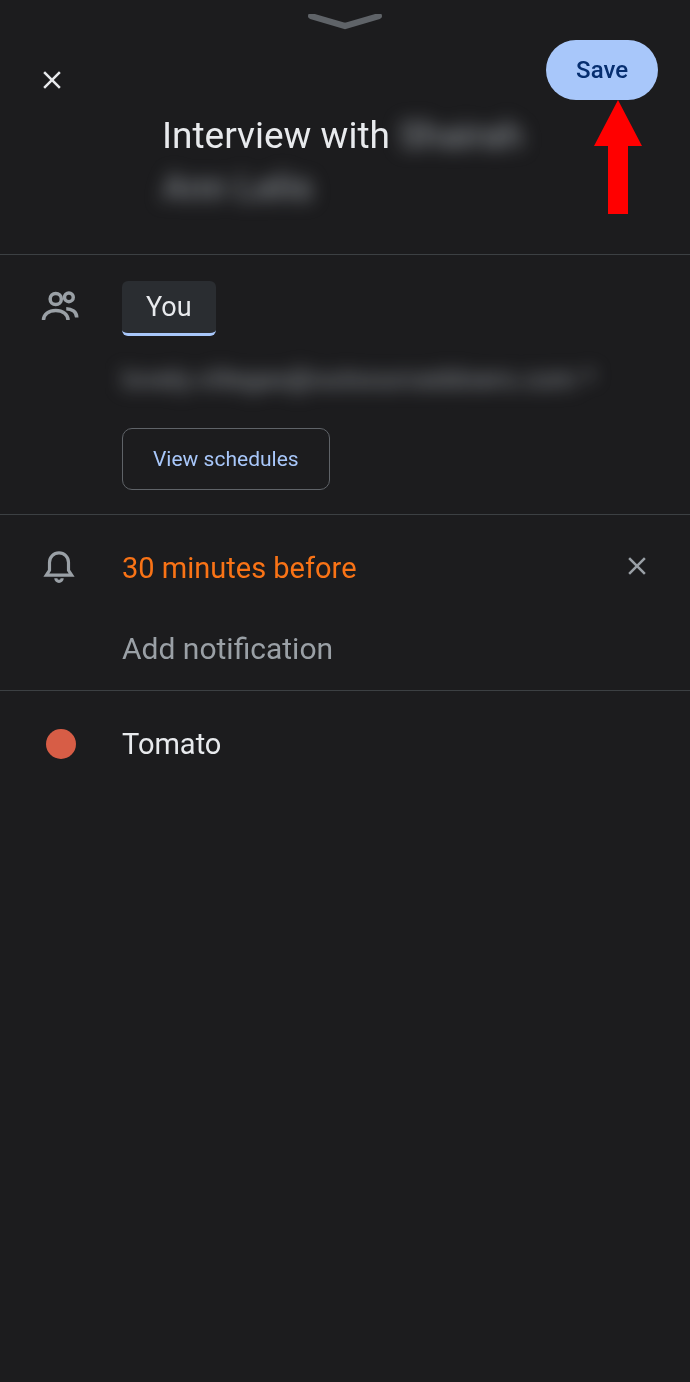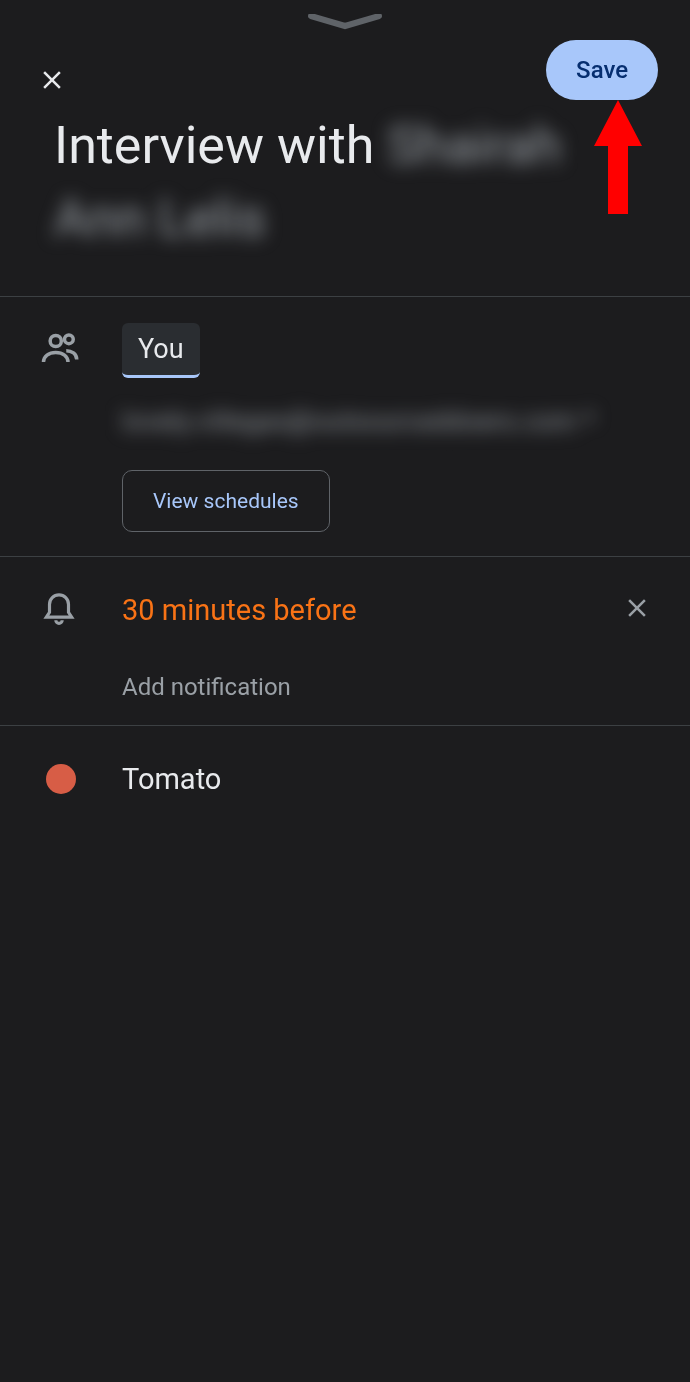--- a/index.html
+++ b/index.html
@@ -49,25 +49,26 @@
     border: none;
     border-radius: 30px;
     padding: 16px 30px;
     font-size: 24px;
     font-weight: 500;
     cursor: pointer;
     font-family: inherit;
   }
 
   .title-area {
-    padding: 10px 40px 40px 54px;
-    font-size: 52px;
+    padding: 10px 40px 40px 114px;
+    font-size: 37px;
     font-weight: 400;
     color: #e8eaed;
     line-height: 1.4;
+    margin-left: 48px;
   }
 
   .title-blur {
     filter: blur(9px);
     color: #9aa0a6;
     display: inline;
   }
 
   .section {
     border-top: 1px solid #3c4043;
@@ -90,21 +91,21 @@
     padding-left: 22px;
   }
 
   .people-section .section-content {
     padding-top: 2px;
   }
 
   .you-chip {
     display: inline-block;
     background: #2a2d31;
-    padding: 10px 16px;
+    padding: 10px 24px;
     border-radius: 6px;
     font-size: 27px;
     color: #e8eaed;
     border-bottom: 3px solid #a8c7fa;
   }
 
   .email-blur {
     margin-top: 28px;
     filter: blur(9px);
     font-size: 26px;
@@ -137,21 +138,21 @@
   }
 
   .notification-remove {
     color: #9aa0a6;
     cursor: pointer;
     padding: 6px;
   }
 
   .add-notification {
     margin-top: 40px;
-    font-size: 24px;
+    font-size: 30px;
     color: #9aa0a6;
     cursor: pointer;
   }
 
   .notification-section .section-content {
     padding-top: 6px;
   }
 
   .color-section {
     align-items: center;

